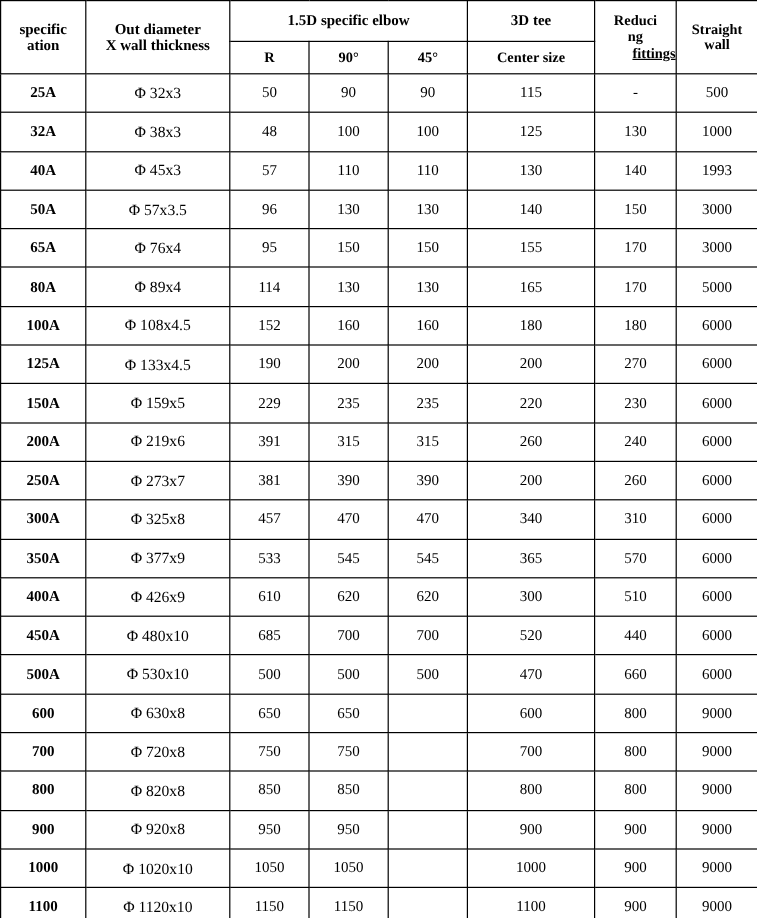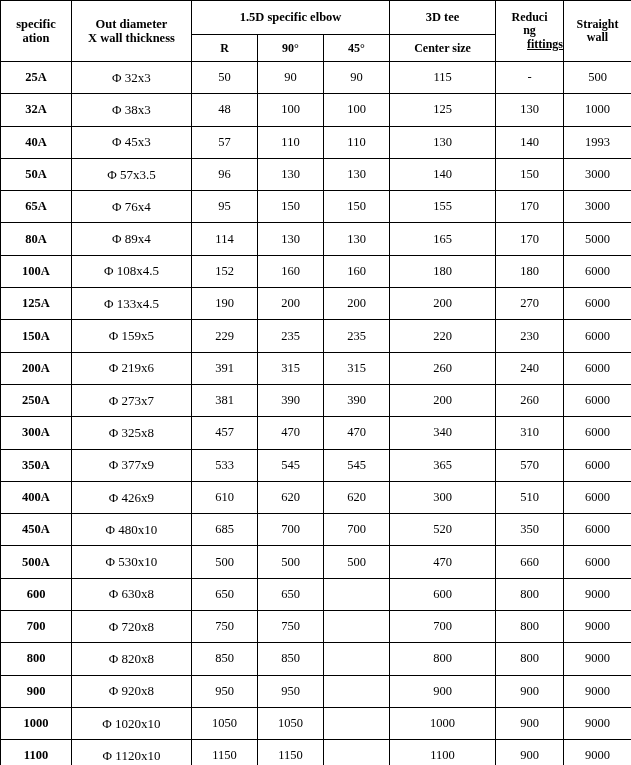--- a/index.html
+++ b/index.html
@@ -275,21 +275,21 @@
           <td>510</td>
           <td>6000</td>
         </tr>
         <tr class="datarow">
           <td class="spec-cell">450A</td>
           <td class="dia-cell">Φ 480x10</td>
           <td>685</td>
           <td>700</td>
           <td>700</td>
           <td>520</td>
-          <td>350</td>
+          <td>440</td>
           <td>6000</td>
         </tr>
         <tr class="datarow">
           <td class="spec-cell">500A</td>
           <td class="dia-cell">Φ 530x10</td>
           <td>500</td>
           <td>500</td>
           <td>500</td>
           <td>470</td>
           <td>660</td>

